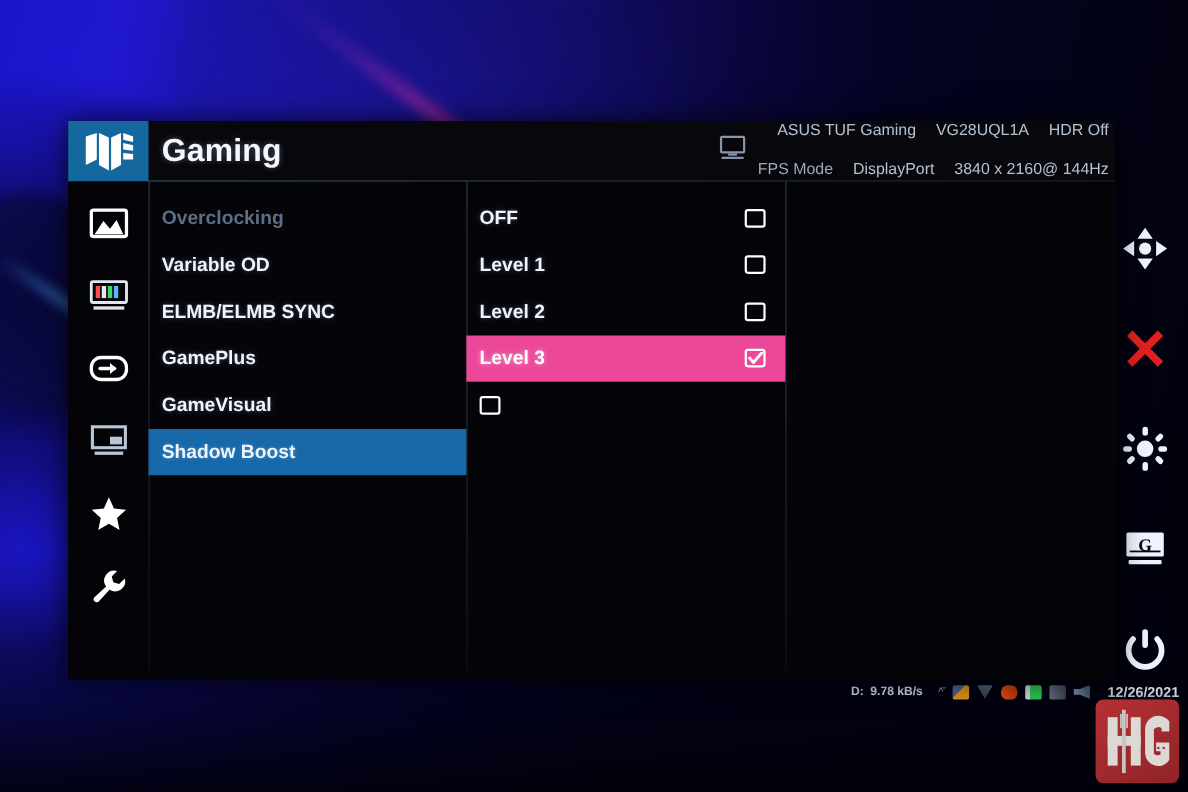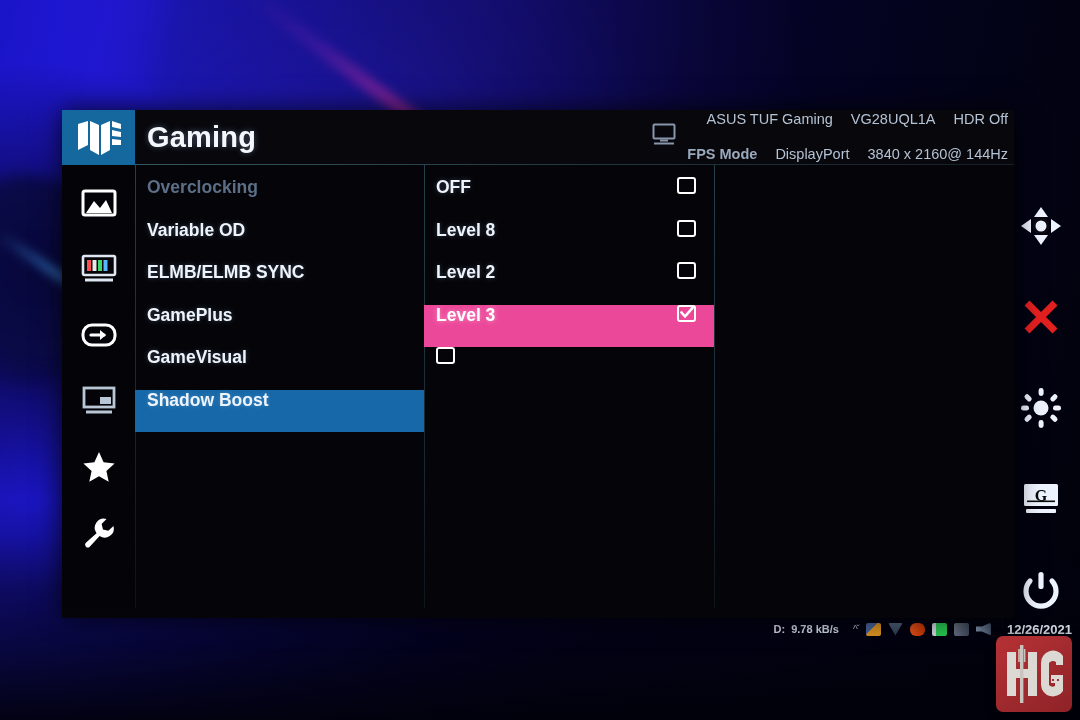--- a/index.html
+++ b/index.html
@@ -173,21 +173,21 @@
   .osd-info-text {
     display: flex; flex-direction: column;
     align-items: flex-end;
     gap: 15px;
     font-size: 14.5px;
     color: #aebcce;
     line-height: 1.35;
   }
   .osd-info-row { display: flex; gap: 18px; white-space: nowrap; }
   .osd-info-row span { color: #b4c2d4; }
-  .osd-info-row .dim { color: #9aa9bc; font-weight: bold; }
+  .osd-info-row .dim { color: #9aa9bc; }
 
   .osd-header-rule {
     position: absolute;
     left: 73px; right: 0; bottom: 0;
     height: 1px;
     background: linear-gradient(90deg, rgba(90,150,170,0.55) 0%, rgba(70,120,140,0.40) 55%, rgba(50,90,110,0.30) 100%);
   }
 
   
   .osd-body {
@@ -229,21 +229,21 @@
     top: 0; bottom: 0;
     width: 1px;
     background: linear-gradient(180deg, rgba(70,120,145,0.50) 0%, rgba(50,90,112,0.40) 70%, rgba(38,68,86,0.25) 100%);
   }
   .col-div-1 { left: 289px; }
   .col-div-2 { left: 579px; }
 
   .row {
     height: 42.5px;
     display: flex;
-    align-items: flex-start;
+    align-items: center;
     padding: 0 12px 0 12px;
     font-size: 17.5px;
     font-weight: bold;
     color: #eef4fb;
     text-shadow: 0 0 5px rgba(180,210,255,0.30);
     white-space: nowrap;
   }
   .row.disabled {
     color: #5c6f86;
     font-weight: bold;
@@ -503,21 +503,21 @@
         </div>
 
         <div class="col-div col-div-1"></div>
 
         <div class="col-sub">
           <div class="row row-sub">
             <span>OFF</span>
             <span class="chk"></span>
           </div>
           <div class="row row-sub">
-            <span>Level 8</span>
+            <span>Level 1</span>
             <span class="chk"></span>
           </div>
           <div class="row row-sub">
             <span>Level 2</span>
             <span class="chk"></span>
           </div>
           <div class="row row-sub hl-cyan">
             <span>Level 3</span>
             <span class="chk on">
               <svg width="14" height="12" viewBox="0 0 14 12">

